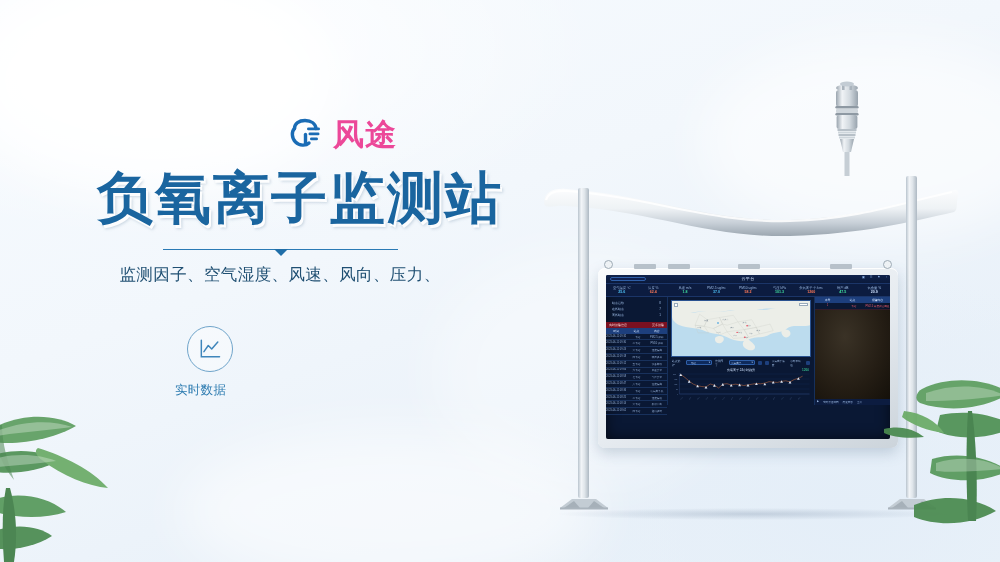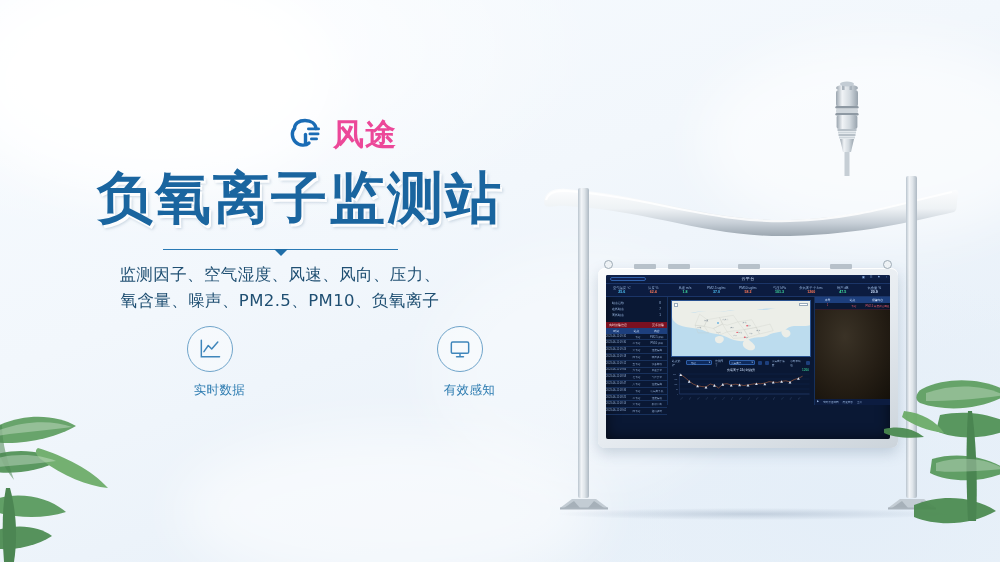--- a/index.html
+++ b/index.html
@@ -44,21 +44,21 @@
     border-left:7px solid transparent; border-right:7px solid transparent;
     border-top:7px solid #1f6ea8;
   }
 
   .sub { position:absolute; left:0; top:262px; width:560px; text-align:center;
          font-size:16.5px; color:#1f4f72; line-height:1.55; letter-spacing:.4px;
          font-family:"DejaVu Sans","Liberation Sans",sans-serif; }
 
   .features { position:absolute; left:175px; top:326px; width:320px;
               display:flex; justify-content:space-between; }
-  .feature { width:70px; text-align:right; }
+  .feature { width:70px; text-align:left; }
   .fcircle { width:46px; height:46px; margin:0 auto 10px; border-radius:50%;
              border:1.6px solid #6fa4ca; display:flex; align-items:center; justify-content:center;
              background:rgba(255,255,255,.35); }
   .flabel { font-size:12.5px; color:#2c7bb0; letter-spacing:.3px;
             font-family:"DejaVu Sans","Liberation Sans",sans-serif; }
 
   
   .kiosk { position:absolute; left:540px; top:78px; width:420px; height:440px; }
 
   .canopy { position:absolute; left:0; top:98px; width:420px; height:64px; }
@@ -176,46 +176,35 @@
     </span>
     <span class="logo-text">风途</span>
   </div>
 
   <div class="title">负氧离子监测站</div>
 
   <div class="divider"></div>
 
   <div class="sub">
     <div>监测因子、空气湿度、风速、风向、压力、</div>
-    <div>氧含量、噪声、PM2.5、PM10、负氧离子</div>
   </div>
 
   <div class="features">
 
     <div class="feature">
       <div class="fcircle">
         <svg viewBox="0 0 30 30" width="26" height="26">
           <path d="M5 5 L5 24 L26 24" fill="none" stroke="#3f86bb" stroke-width="1.7" stroke-linecap="round"></path>
           <path d="M8 18 L13 11 L17 15 L24 7" fill="none" stroke="#3f86bb" stroke-width="1.7" stroke-linecap="round" stroke-linejoin="round"></path>
         </svg>
       </div>
       <div class="flabel">实时数据</div>
     </div>
 
 
-    <div class="feature">
-      <div class="fcircle">
-        <svg viewBox="0 0 30 30" width="26" height="26">
-          <rect x="5" y="7" width="20" height="13" rx="1.6" fill="none" stroke="#3f86bb" stroke-width="1.7"></rect>
-          <path d="M11 24 L19 24" fill="none" stroke="#3f86bb" stroke-width="1.7" stroke-linecap="round"></path>
-          <path d="M15 20 L15 24" fill="none" stroke="#3f86bb" stroke-width="1.7"></path>
-        </svg>
-      </div>
-      <div class="flabel">有效感知</div>
-    </div>
 
 
   </div>
 </div>
 
 <div class="shadow-floor"></div>
 
 <div class="kiosk">
 
   <div class="sensor">

